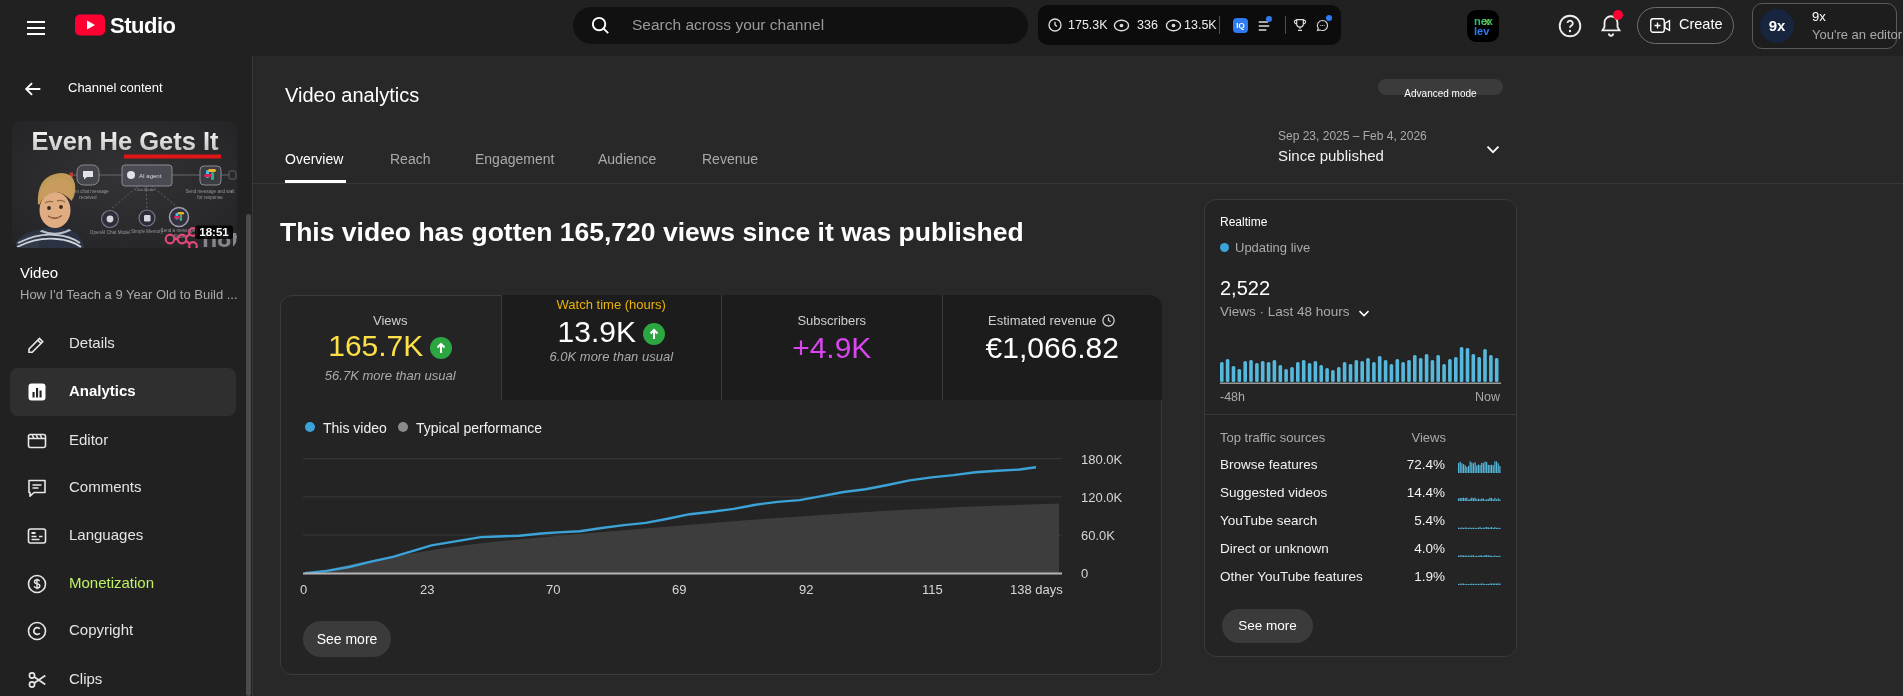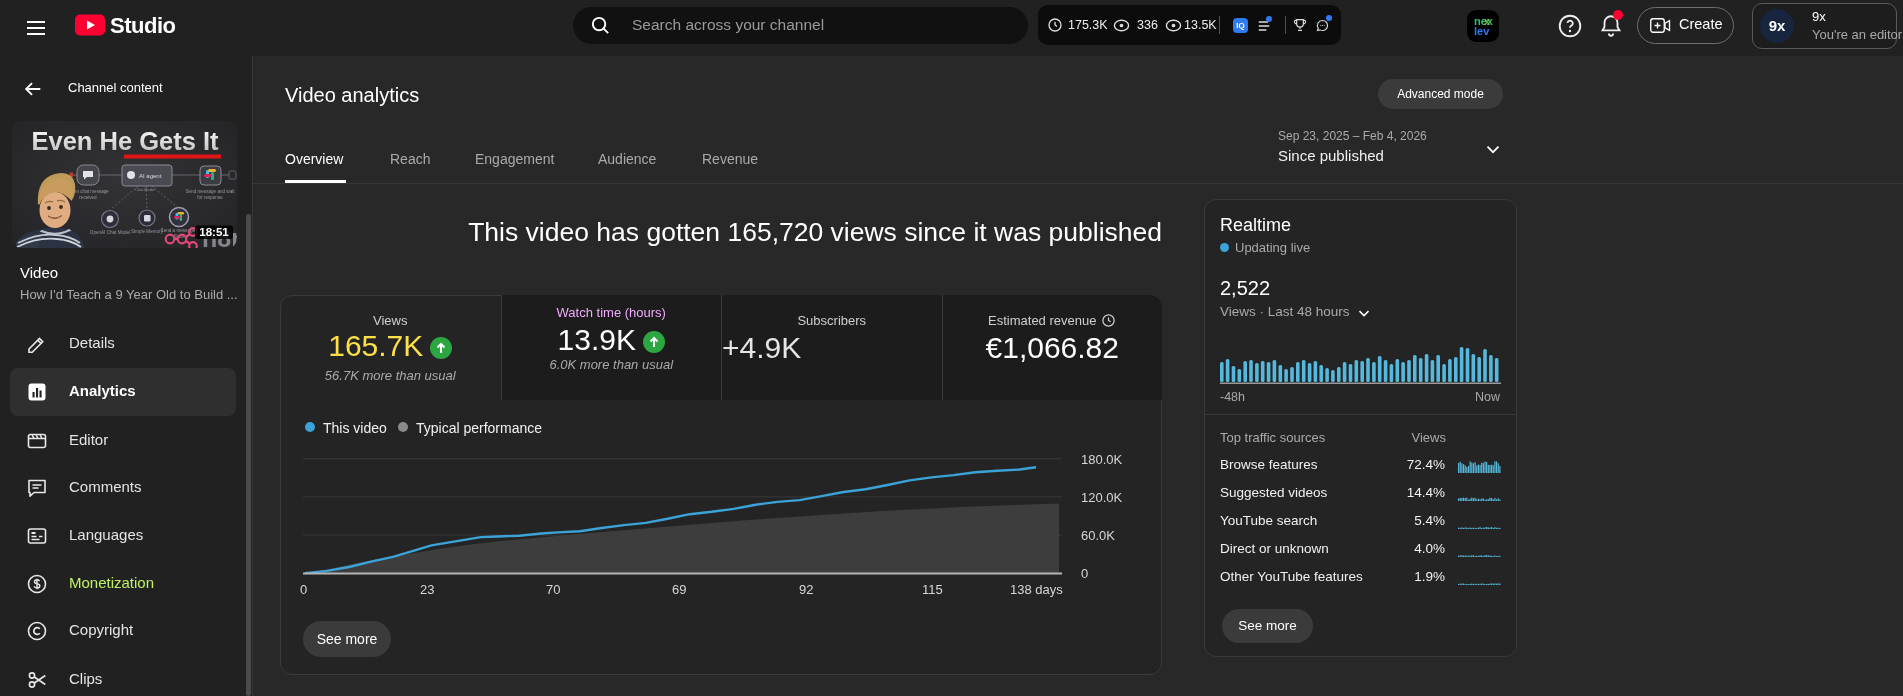--- a/index.html
+++ b/index.html
@@ -215,57 +215,57 @@
 <div style="position:absolute;left:69px;top:621px;font-size:15px;font-weight:400;color:#e4e4e4">Copyright</div>
 <svg style="position:absolute;left:25px;top:668px" width="24" height="24" viewBox="0 0 24 24">
     <circle cx="7" cy="7.5" r="2.6" fill="none" stroke="#e8e8e8" stroke-width="1.6"></circle>
     <circle cx="7" cy="16.5" r="2.6" fill="none" stroke="#e8e8e8" stroke-width="1.6"></circle>
     <path d="M9.3 9l11 7.5M9.3 15l11-7.5" stroke="#e8e8e8" stroke-width="1.6"></path>
   </svg>
 <div style="position:absolute;left:69px;top:670px;font-size:15px;font-weight:400;color:#e4e4e4">Clips</div>
 <div class="abs" style="left:246px;top:214px;width:5px;height:482px;background:#4b4b4b;border-radius:3px"></div>
 
 <div class="abs" style="left:285px;top:84px;font-size:20px;font-weight:500;color:#fff">Video analytics</div>
-<div class="abs" style="left:1378px;top:79px;width:125px;height:30px;background:#3b3b3b;border-radius:16px;color:#fff;font-size:12px;text-align:center;line-height:30px">Advanced mode</div>
+<div class="abs" style="left:1378px;top:79px;width:125px;height:16px;background:#3b3b3b;border-radius:16px;color:#fff;font-size:10px;text-align:center;line-height:30px">Advanced mode</div>
 <div class="abs" style="left:253px;top:183px;width:1650px;height:1px;background:#383838"></div>
 <div class="abs" style="left:285px;top:151px;font-size:14px;font-weight:500;color:#fff">Overview</div>
 <div class="abs" style="left:285px;top:180px;width:61px;height:3px;background:#fff"></div>
 <div class="abs" style="left:390px;top:151px;font-size:14px;color:#aaa">Reach</div>
 <div class="abs" style="left:475px;top:151px;font-size:14px;color:#aaa">Engagement</div>
 <div class="abs" style="left:598px;top:151px;font-size:14px;color:#aaa">Audience</div>
 <div class="abs" style="left:702px;top:151px;font-size:14px;color:#aaa">Revenue</div>
 <div class="abs" style="left:1278px;top:129px;font-size:12px;color:#aaa">Sep 23, 2025 – Feb 4, 2026</div>
 <div class="abs" style="left:1278px;top:147px;font-size:15px;color:#f1f1f1">Since published</div>
 <svg class="abs" style="left:1482px;top:138px" width="22" height="22" viewBox="0 0 24 24">
     <path d="M6 9.5l6 6 6-6" stroke="#fff" stroke-width="2" fill="none"></path>
   </svg>
 
-<div class="abs" style="left:280px;top:217px;width:882px;text-align:right;font-size:26.5px;font-weight:normal;color:#fff">This video has gotten 165,720 views since it was published</div>
+<div class="abs" style="left:280px;top:217px;width:882px;text-align:left;font-size:26.5px;font-weight:bold;color:#fff">This video has gotten 165,720 views since it was published</div>
 
 <div class="abs" style="left:280px;top:295px;width:882px;height:380px;background:#242424;border:1px solid #3a3a3a;border-radius:12px"></div>
 <div class="abs" style="left:280px;top:295px;width:882px;height:380px;overflow:hidden;border-radius:12px">
     <div style="position:absolute;left:0.0px;top:0;width:220.5px;height:105px;border-top-left-radius:12px;box-sizing:border-box">
       <div style="margin-top:18px;text-align:center;font-size:13px;color:#cfcfcf">Views</div>
       <div style="margin-top:1px;text-align:center;font-size:30px;color:#fde047">165.7K<svg width="22" height="22" viewBox="0 0 22 22" style="vertical-align:-3px;margin-left:7px">
           <circle cx="11" cy="11" r="11" fill="#2ba640"></circle>
           <path d="M11 16V7M7.5 10.5 11 7l3.5 3.5" stroke="#fff" stroke-width="2" fill="none"></path>
         </svg></div>
       <div style="margin-top:5px;text-align:center;font-style:italic;font-size:13px;color:#aaa">56.7K more than usual</div>
     </div>
     <div style="position:absolute;left:220.5px;top:0;width:220.5px;height:105px;background:#1c1c1c;border-left:1px solid #3a3a3a;box-sizing:border-box">
-      <div style="margin-top:10px;text-align:center;font-size:13px;color:#f0abfc">Watch time (hours)</div>
+      <div style="margin-top:2px;text-align:center;font-size:13px;color:#eab308">Watch time (hours)</div>
       <div style="margin-top:3px;text-align:center;font-size:30px;color:#fff">13.9K<svg width="22" height="22" viewBox="0 0 22 22" style="vertical-align:-3px;margin-left:7px">
           <circle cx="11" cy="11" r="11" fill="#2ba640"></circle>
           <path d="M11 16V7M7.5 10.5 11 7l3.5 3.5" stroke="#fff" stroke-width="2" fill="none"></path>
         </svg></div>
       <div style="margin-top:0;text-align:center;font-style:italic;font-size:13px;color:#aaa">6.0K more than usual</div>
     </div>
     <div style="position:absolute;left:441.0px;top:0;width:220.5px;height:105px;background:#1c1c1c;border-left:1px solid #3a3a3a;box-sizing:border-box">
       <div style="margin-top:18px;text-align:center;font-size:13px;color:#cfcfcf">Subscribers</div>
-      <div style="margin-top:3px;font-size:30px;color:#e5e5e5">+4.9K</div>
+      <div style="margin-top:3px;text-align:center;font-size:30px;color:#d946ef">+4.9K</div>
     </div>
     <div style="position:absolute;left:661.5px;top:0;width:220.5px;height:105px;background:#1c1c1c;border-left:1px solid #3a3a3a;border-top-right-radius:12px;box-sizing:border-box">
       <div style="margin-top:18px;text-align:center;font-size:13px;color:#cfcfcf">Estimated revenue<svg width="15" height="15" viewBox="0 0 24 24" style="vertical-align:-3px;margin-left:5px">
           <circle cx="12" cy="12" r="9" fill="none" stroke="#cfcfcf" stroke-width="2"></circle>
           <path d="M12 7v5l3.5 2" stroke="#cfcfcf" stroke-width="2" fill="none"></path>
         </svg></div>
       <div style="margin-top:3px;text-align:center;font-size:30px;color:#fff">€1,066.82</div>
     </div>
   </div>
 <div class="abs" style="left:305px;top:422px;width:10px;height:10px;background:#3ba3d8;border-radius:50%"></div>
@@ -285,21 +285,21 @@
 <div class="abs" style="left:300px;top:582px;font-size:13px;color:#d6d6d6">0</div>
 <div class="abs" style="left:420px;top:582px;font-size:13px;color:#d6d6d6">23</div>
 <div class="abs" style="left:546px;top:582px;font-size:13px;color:#d6d6d6">70</div>
 <div class="abs" style="left:672px;top:582px;font-size:13px;color:#d6d6d6">69</div>
 <div class="abs" style="left:799px;top:582px;font-size:13px;color:#d6d6d6">92</div>
 <div class="abs" style="left:922px;top:582px;font-size:13px;color:#d6d6d6">115</div>
 <div class="abs" style="left:1010px;top:582px;font-size:13px;color:#d6d6d6">138 days</div>
 <div class="abs" style="left:303px;top:621px;width:88px;height:36px;background:#3b3b3b;border-radius:18px;color:#fff;font-size:14px;font-weight:500;text-align:center;line-height:36px">See more</div>
 
 <div class="abs" style="left:1204px;top:199px;width:313px;height:458px;background:#242424;border:1px solid #3a3a3a;border-radius:12px"></div>
-<div class="abs" style="left:1220px;top:215px;font-size:18px;font-weight:500;color:#fff">Realtime</div>
+<div class="abs" style="left:1220px;top:215px;font-size:12px;font-weight:500;color:#fff">Realtime</div>
 <div class="abs" style="left:1220px;top:243px;width:9px;height:9px;background:#3ba3d8;border-radius:50%"></div>
 <div class="abs" style="left:1235px;top:240px;font-size:13px;color:#aaa">Updating live</div>
 <div class="abs" style="left:1220px;top:277px;font-size:20px;font-weight:500;color:#fff">2,522</div>
 <div class="abs" style="left:1220px;top:304px;font-size:13.5px;color:#aaa">Views · Last 48 hours</div>
 <svg class="abs" style="left:1355px;top:304px" width="18" height="18" viewBox="0 0 24 24">
     <path d="M6 9.5l6 6 6-6" stroke="#fff" stroke-width="2" fill="none"></path>
   </svg>
 <svg class="abs" style="left:1220px;top:344px" width="281" height="40" viewBox="0 0 281 40">
     <rect x="0.0" y="18" width="3.6" height="20" rx="1.5" fill="#55b8dc"></rect>
     <rect x="5.8" y="15" width="3.6" height="23" rx="1.5" fill="#55b8dc"></rect>

